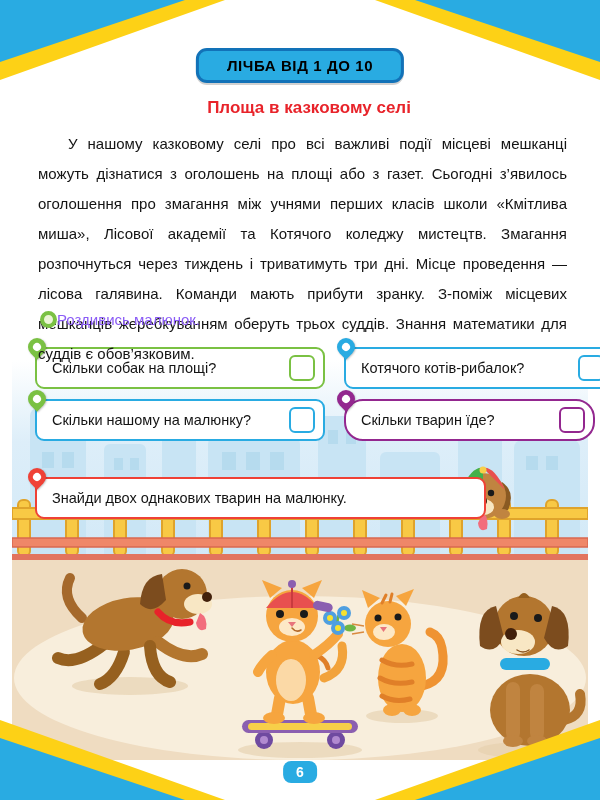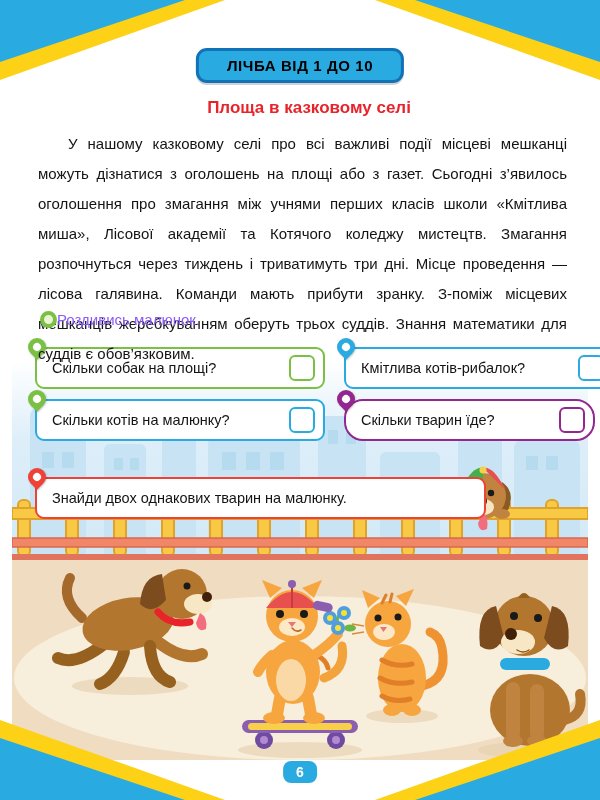--- a/index.html
+++ b/index.html
@@ -292,26 +292,26 @@
   </g>
 </svg>
 
 <div class="qbox q1 b-green">
   <span class="pin pin-green"></span>
   <span>Скільки собак на площі?</span>
   <span class="answer b-green"></span>
 </div>
 <div class="qbox q2 b-blue">
   <span class="pin pin-blue"></span>
-  <span>Кмітлива котів-рибалок?</span>
+  <span>Котячого котів-рибалок?</span>
   <span class="answer b-blue"></span>
 </div>
 <div class="qbox q3 b-blue">
   <span class="pin pin-green"></span>
-  <span>Скільки котів на малюнку?</span>
+  <span>Скільки нашому на малюнку?</span>
   <span class="answer b-blue"></span>
 </div>
 <div class="qbox q4 b-purple">
   <span class="pin pin-purple"></span>
   <span>Скільки тварин їде?</span>
   <span class="answer b-purple"></span>
 </div>
 <div class="qbox q5 b-red">
   <span class="pin pin-red"></span>
   <span>Знайди двох однакових тварин на малюнку.</span>

